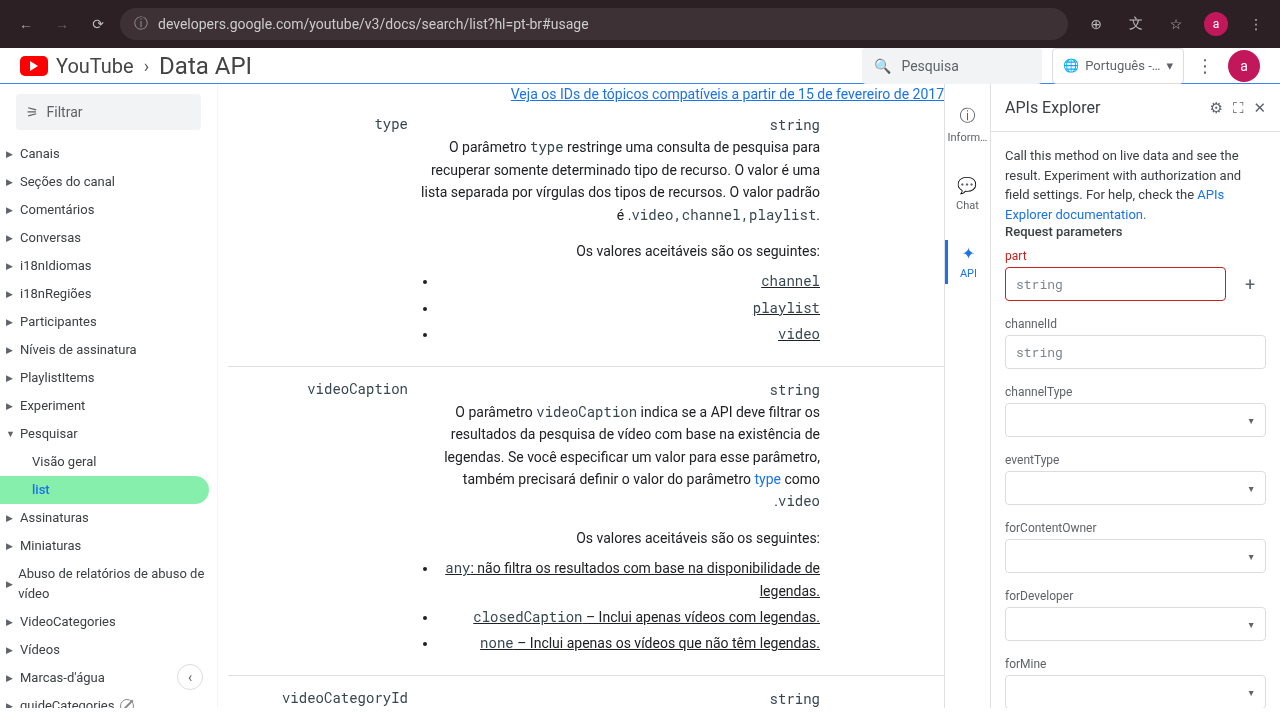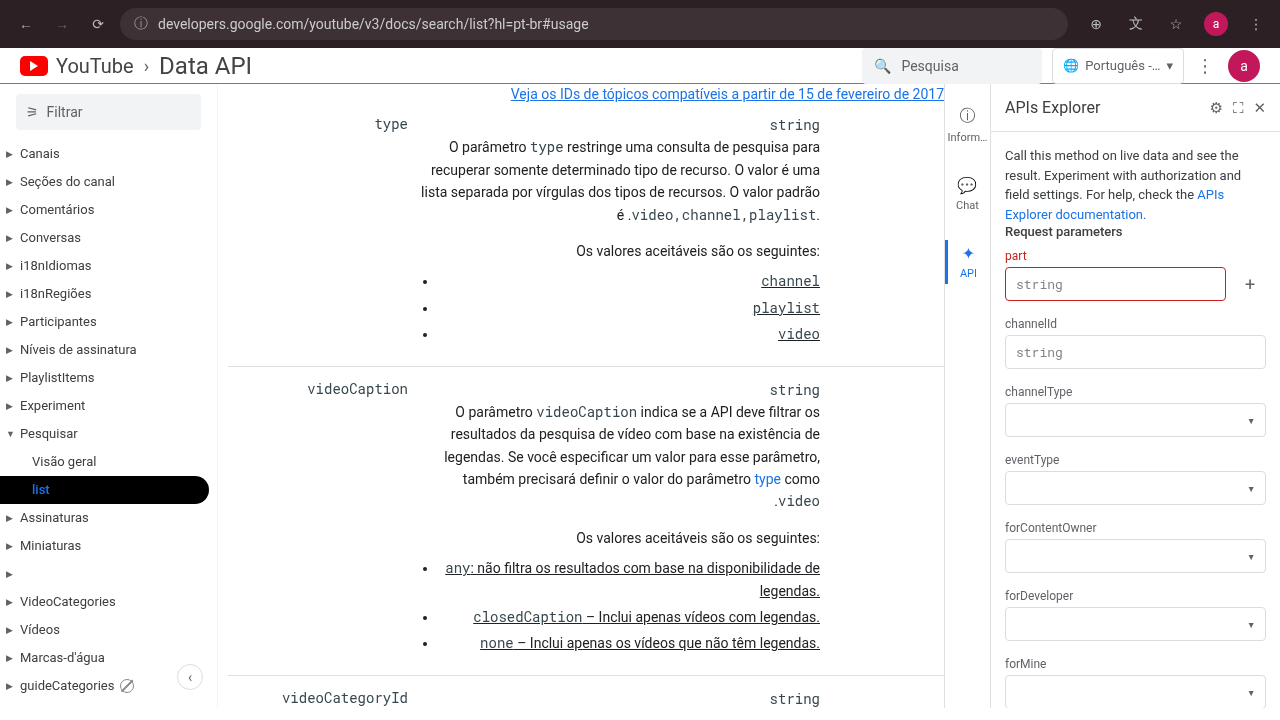--- a/index.html
+++ b/index.html
@@ -32,21 +32,21 @@
 
 .layout { display: flex; height: 624px; }
 
 
 .sidebar { width: 218px; display: flex; flex-direction: column; border-right: 1px solid rgba(0,0,0,0.04); position: relative; }
 .filter-box { margin: 10px 16px; height: 36px; background: #f1f3f4; border-radius: 4px; display: flex; align-items: center; padding: 0 10px; gap: 8px; color: #5f6368; font-size: 14px; }
 .sidebar-list { flex: 1; overflow-y: auto; padding-bottom: 10px; }
 .sidebar-item { display: flex; align-items: center; padding: 4px 12px 4px 6px; font-size: 13px; color: #3c4043; line-height: 20px; }
 .sidebar-item .arrow { width: 12px; font-size: 9px; color: #5f6368; margin-right: 2px; }
 .sidebar-item.child { padding-left: 32px; }
-.sidebar-item.selected { background: #000000; color: #1a73e8; border-radius: 0 14px 14px 0; margin-right: 8px; font-weight: 500; }
+.sidebar-item.selected { background: #86efac; color: #1a73e8; border-radius: 0 14px 14px 0; margin-right: 8px; font-weight: 500; }
 .sidebar-item.expanded .arrow { font-weight: bold; }
 .deprecated { margin-left: 6px; width: 14px; height: 14px; border: 1.5px solid #888; border-radius: 50%; position: relative; }
 .deprecated::after { content: ''; position: absolute; width: 16px; height: 1.5px; background: #888; transform: rotate(-45deg); top: 5px; left: -2px; }
 .collapse-btn { position: absolute; bottom: 18px; right: 14px; width: 26px; height: 26px; border: 1px solid #dadce0; border-radius: 50%; display: flex; align-items: center; justify-content: center; color: #5f6368; background: #fff; }
 
 
 .main { flex: 1; overflow: hidden; padding-left: 10px; position: relative; text-align: right; }
 .content-wrap { height: 100%; overflow-y: auto; padding-right: 0; }
 .param-table { width: 100%; }
 .param-row { display: flex; border-top: 1px solid #e0e0e0; }
@@ -188,20 +188,21 @@
         <div class="sidebar-item">
           <span class="arrow">▶</span>
           <span>Assinaturas</span>
         </div>
         <div class="sidebar-item">
           <span class="arrow">▶</span>
           <span>Miniaturas</span>
         </div>
         <div class="sidebar-item">
           <span class="arrow">▶</span>
+          <span>Abuso de relatórios de abuso de vídeo</span>
         </div>
         <div class="sidebar-item">
           <span class="arrow">▶</span>
           <span>VideoCategories</span>
         </div>
         <div class="sidebar-item">
           <span class="arrow">▶</span>
           <span>Vídeos</span>
         </div>
         <div class="sidebar-item">

